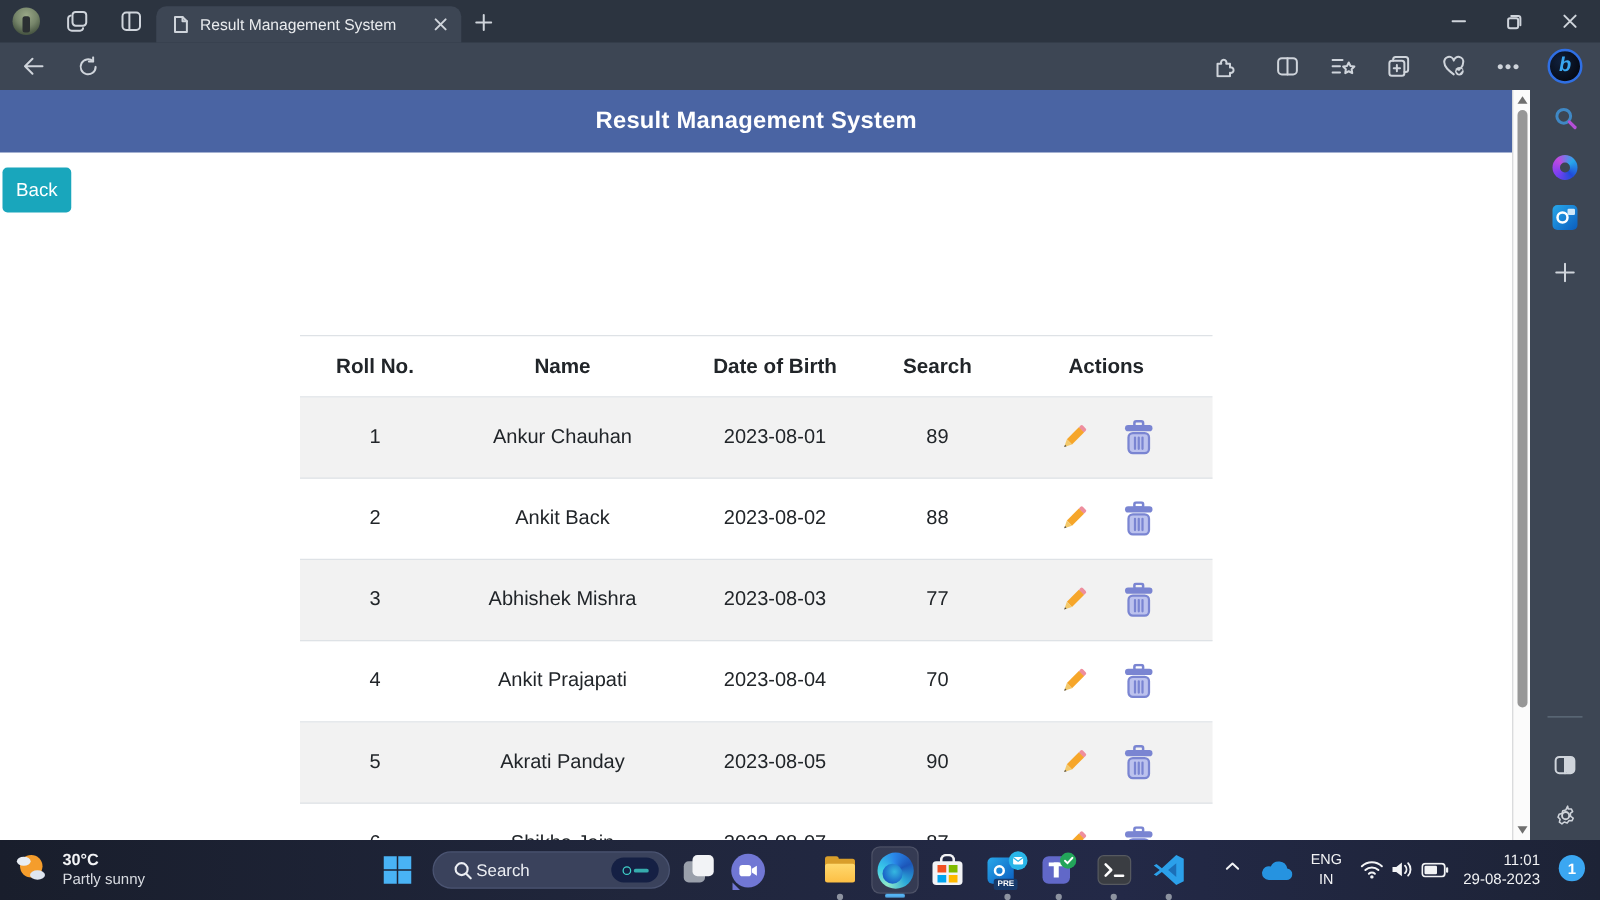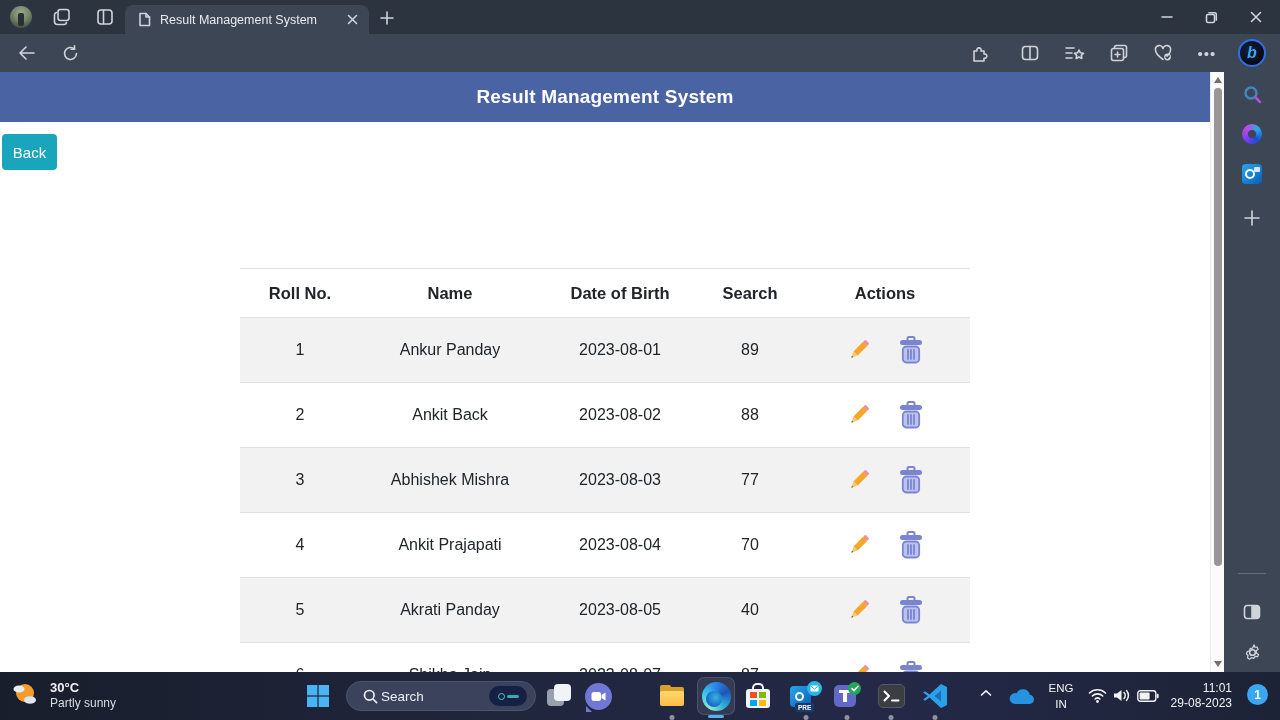--- a/index.html
+++ b/index.html
@@ -283,21 +283,21 @@
           <th>Roll No.</th>
           <th>Name</th>
           <th>Date of Birth</th>
           <th>Search</th>
           <th>Actions</th>
         </tr>
       </thead>
       <tbody>
         <tr>
           <td>1</td>
-          <td>Ankur Panday</td>
+          <td>Ankur Chauhan</td>
           <td>2023-08-01</td>
           <td>89</td>
           <td>
               <div class="actions-cell">
             <span class="act-btn">
                   <svg viewBox="0 0 24 24" width="26" height="26">
                     <g transform="rotate(45 12 12)">
                       <rect x="9.3" y="1" width="5.4" height="3.4" rx="1.2" fill="#ee8e9e"></rect>
                       <rect x="9.3" y="4" width="5.4" height="12.5" fill="#f6a62a"></rect>
                       <path d="M9.3 16.5 h5.4 L12 22 Z" fill="#f3c96b"></path>
@@ -397,21 +397,21 @@
                     <path d="M10 14 v9 M13 14 v9 M16 14 v9" stroke="#7a85d2" stroke-width="1.8" stroke-linecap="round"></path>
                   </svg>
                 </span>
           </div>
             </td>
         </tr>
         <tr>
           <td>5</td>
           <td>Akrati Panday</td>
           <td>2023-08-05</td>
-          <td>40</td>
+          <td>90</td>
           <td>
               <div class="actions-cell">
             <span class="act-btn">
                   <svg viewBox="0 0 24 24" width="26" height="26">
                     <g transform="rotate(45 12 12)">
                       <rect x="9.3" y="1" width="5.4" height="3.4" rx="1.2" fill="#ee8e9e"></rect>
                       <rect x="9.3" y="4" width="5.4" height="12.5" fill="#f6a62a"></rect>
                       <path d="M9.3 16.5 h5.4 L12 22 Z" fill="#f3c96b"></path>
                       <path d="M11.2 20.3 L12.8 20.3 L12 22 Z" fill="#4a4a4a"></path>
                     </g>

